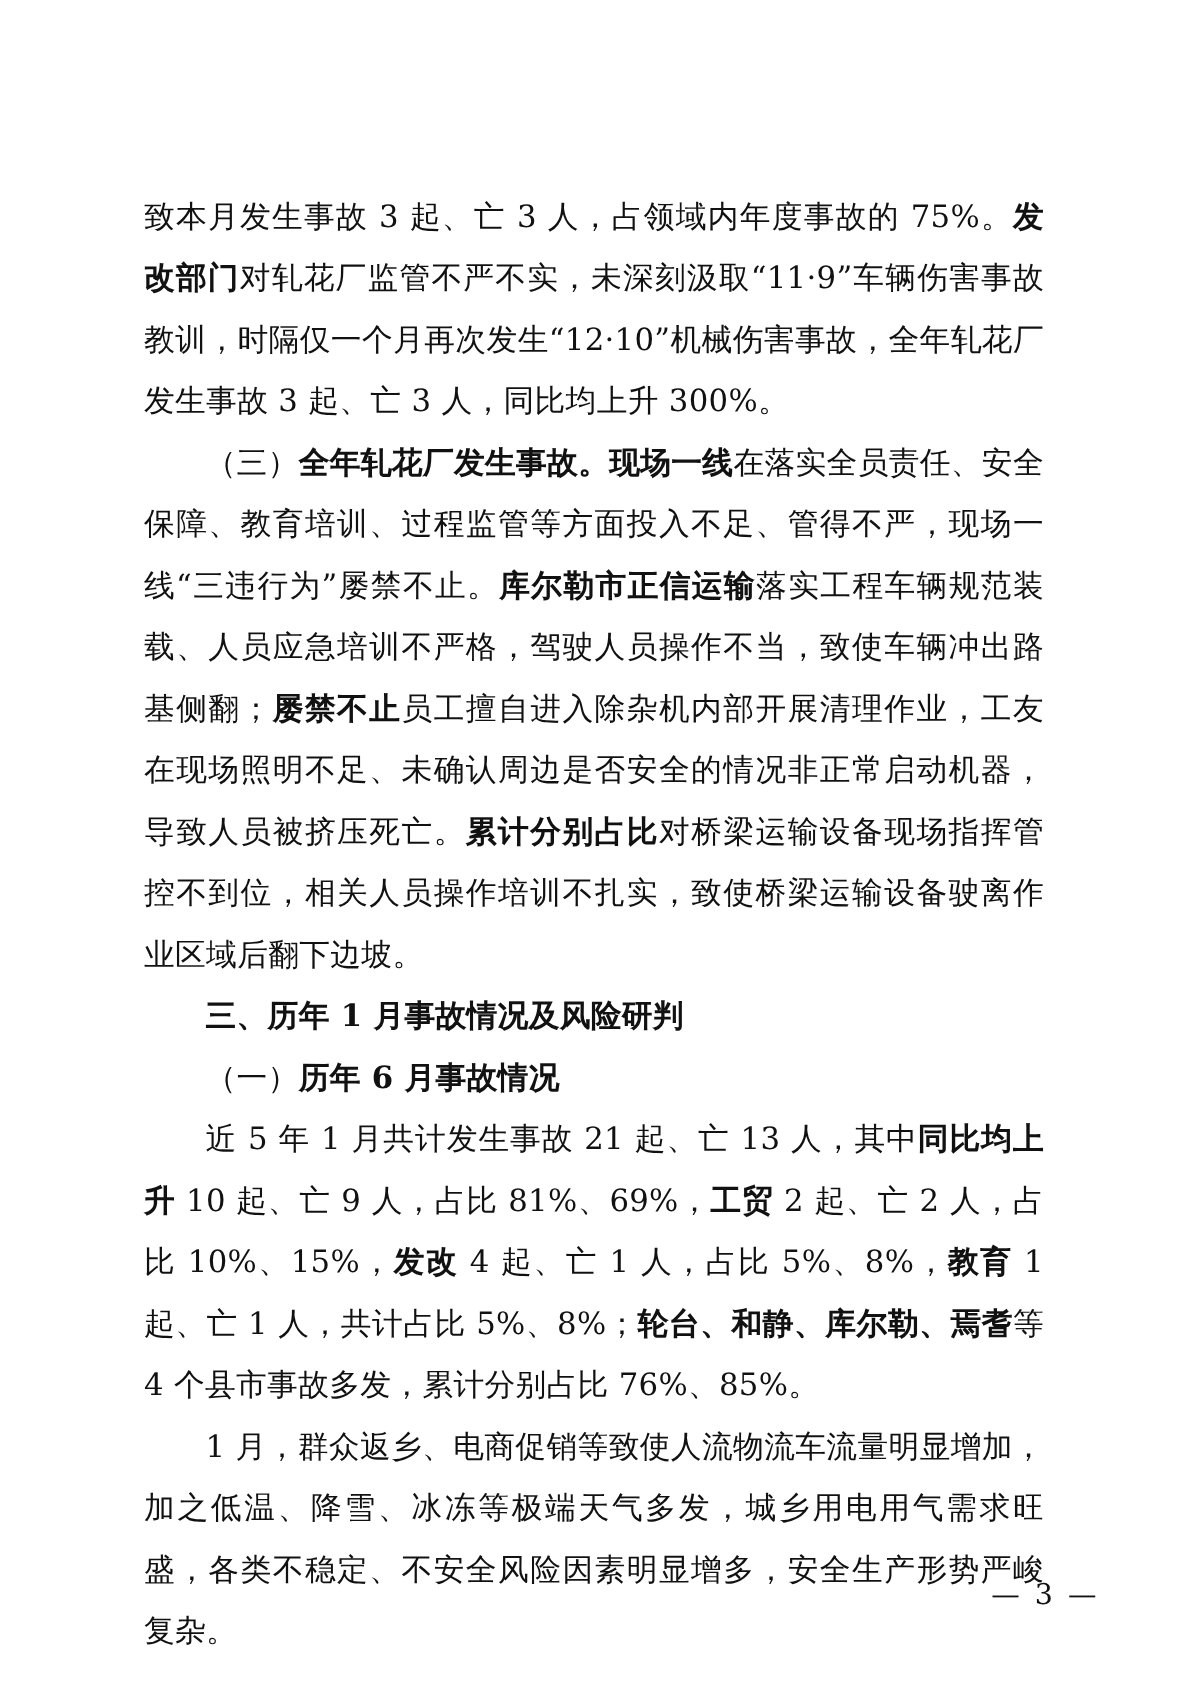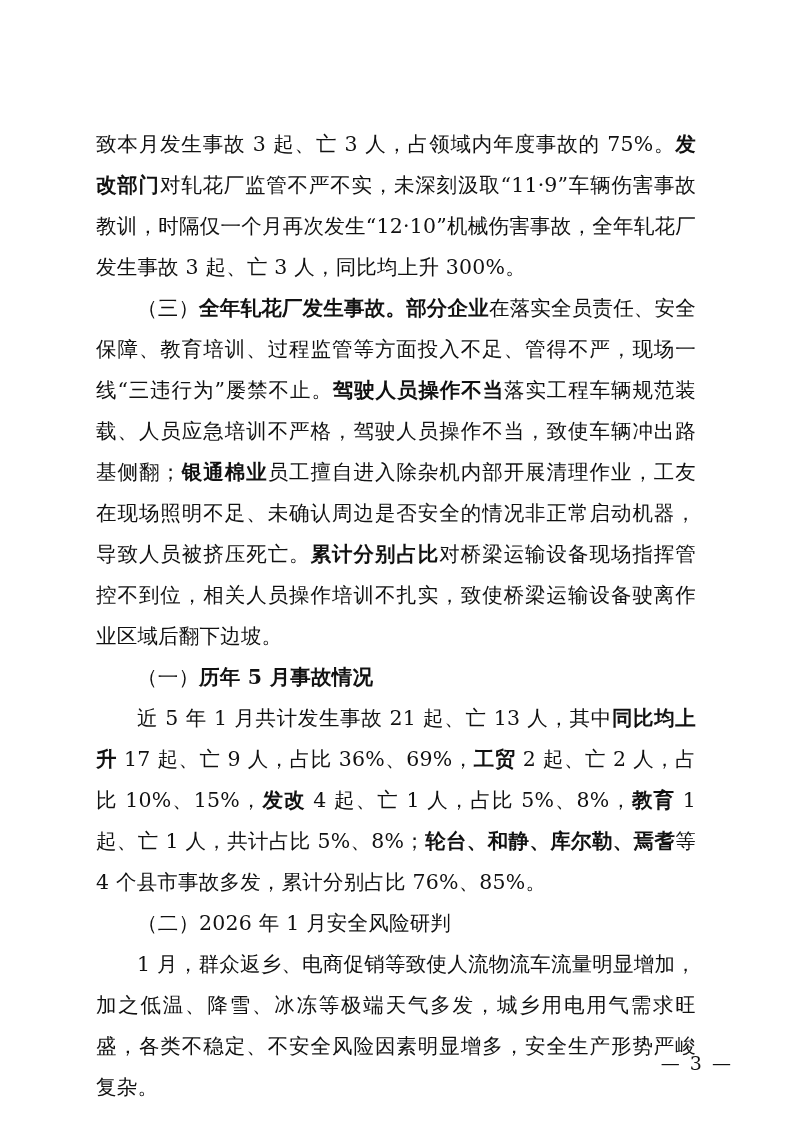--- a/index.html
+++ b/index.html
@@ -62,20 +62,20 @@
     box-sizing: border-box;
     text-align: right;
   }
 </style>
 </head>
 <body>
 
 <div class="page">
   <div class="content" id="body-container">
       <p class="noindent"><span>致本月发生事故 3 起、亡 3 人，占领域内年度事故的 75%。</span><b>发改部门</b><span>对轧花厂监管不严不实，未深刻汲取“11·9”车辆伤害事故教训，时隔仅一个月再次发生“12·10”机械伤害事故，全年轧花厂发生事故 3 起、亡 3 人，同比均上升 300%。</span></p>
-      <p class="indent"><span>（三）</span><b>全年轧花厂发生事故。</b><b>部分企业</b><span>在落实全员责任、安全保障、教育培训、过程监管等方面投入不足、管得不严，现场一线“三违行为”屡禁不止。</span><b>驾驶人员操作不当</b><span>落实工程车辆规范装载、人员应急培训不严格，驾驶人员操作不当，致使车辆冲出路基侧翻；</span><b>银通棉业</b><span>员工擅自进入除杂机内部开展清理作业，工友在现场照明不足、未确认周边是否安全的情况非正常启动机器，导致人员被挤压死亡。</span><b>累计分别占比</b><span>对桥梁运输设备现场指挥管控不到位，相关人员操作培训不扎实，致使桥梁运输设备驶离作业区域后翻下边坡。</span></p>
-      <p class="indent"><span>（一）</span><b>历年 5 月事故情况</b></p>
-      <p class="indent"><span>近 5 年 1 月共计发生事故 21 起、亡 13 人，其中</span><b>同比均上升</b><span> 17 起、亡 9 人，占比 36%、69%，</span><b>工贸</b><span> 2 起、亡 2 人，占比 10%、15%，</span><b>发改</b><span> 4 起、亡 1 人，占比 5%、8%，</span><b>教育</b><span> 1 起、亡 1 人，共计占比 5%、8%；</span><b>轮台、和静、库尔勒、焉耆</b><span>等 4 个县市事故多发，累计分别占比 76%、85%。</span></p>
-      <p class="indent"><span>（二）2026 年 1 月安全风险研判</span></p>
+      <p class="indent"><span>（三）</span><b>全年轧花厂发生事故。</b><b>现场一线</b><span>在落实全员责任、安全保障、教育培训、过程监管等方面投入不足、管得不严，现场一线“三违行为”屡禁不止。</span><b>库尔勒市正信运输</b><span>落实工程车辆规范装载、人员应急培训不严格，驾驶人员操作不当，致使车辆冲出路基侧翻；</span><b>屡禁不止</b><span>员工擅自进入除杂机内部开展清理作业，工友在现场照明不足、未确认周边是否安全的情况非正常启动机器，导致人员被挤压死亡。</span><b>累计分别占比</b><span>对桥梁运输设备现场指挥管控不到位，相关人员操作培训不扎实，致使桥梁运输设备驶离作业区域后翻下边坡。</span></p>
+      <p class="indent heading"><b>三、历年 1 月事故情况及风险研判</b></p>
+      <p class="indent"><span>（一）</span><b>历年 6 月事故情况</b></p>
+      <p class="indent"><span>近 5 年 1 月共计发生事故 21 起、亡 13 人，其中</span><b>同比均上升</b><span> 10 起、亡 9 人，占比 81%、69%，</span><b>工贸</b><span> 2 起、亡 2 人，占比 10%、15%，</span><b>发改</b><span> 4 起、亡 1 人，占比 5%、8%，</span><b>教育</b><span> 1 起、亡 1 人，共计占比 5%、8%；</span><b>轮台、和静、库尔勒、焉耆</b><span>等 4 个县市事故多发，累计分别占比 76%、85%。</span></p>
       <p class="indent"><span>1 月，群众返乡、电商促销等致使人流物流车流量明显增加，加之低温、降雪、冰冻等极端天气多发，城乡用电用气需求旺盛，各类不稳定、不安全风险因素明显增多，安全生产形势严峻复杂。</span></p>
     </div>
   <div class="footer">— 3 —</div>
 </div>
 
 </body></html>

